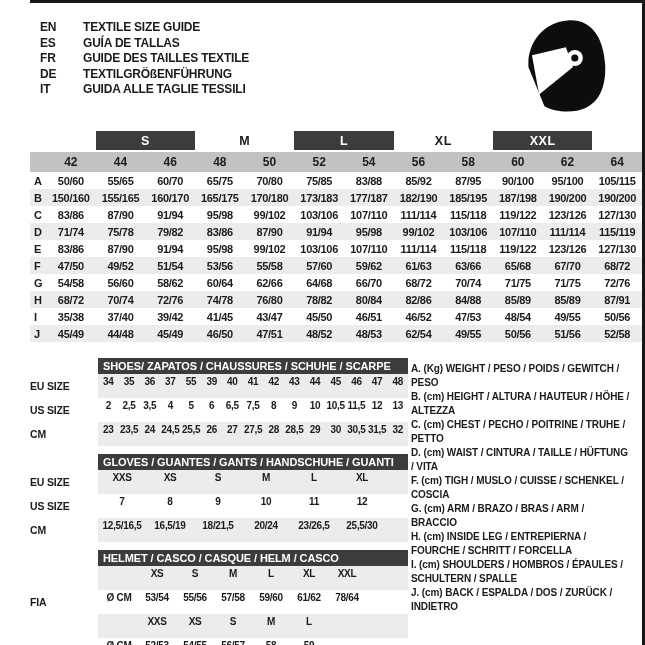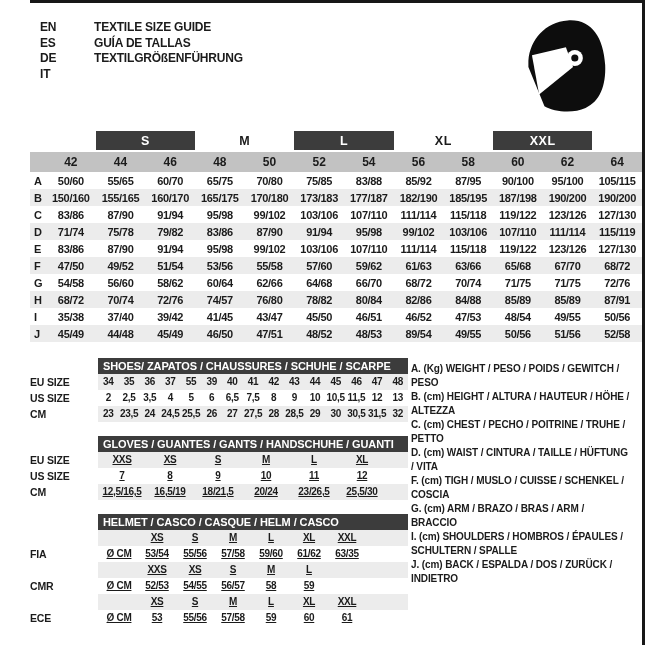--- a/index.html
+++ b/index.html
@@ -13,21 +13,21 @@
     width:645px;height:645px;position:relative;overflow:hidden;
     background:#fff;color:var(--ink);
     font-family:"Liberation Sans","DejaVu Sans",sans-serif;
   }
   
   .frame-top{position:absolute;top:0;left:30px;right:0;height:3px;background:#171717;}
   .frame-right{position:absolute;top:0;right:0;bottom:0;width:3px;background:#171717;}
 
   
   .langs{position:absolute;top:20px;left:40px;}
-  .lang-row{display:grid;grid-template-columns:26px auto;column-gap:28px;
+  .lang-row{display:grid;grid-template-columns:26px auto;column-gap:17px;
     font-weight:bold;font-size:12px;line-height:15.6px;letter-spacing:-0.2px;white-space:nowrap;}
 
   
   .helmet{position:absolute;top:16px;left:520px;width:90px;height:100px;}
 
   
   .main-table{position:absolute;top:131px;left:30px;width:612px;}
   .grid-row{display:grid;grid-template-columns:16px repeat(12,1fr);align-items:center;}
   .group-row{height:19px;margin-bottom:2px;}
   .group-cell{grid-column:span 2;height:19px;display:flex;align-items:center;justify-content:center;
@@ -35,32 +35,32 @@
   .group-cell.boxed{background:var(--dark);color:#fff;}
   .size-row{background:var(--band);height:20px;font-weight:bold;font-size:12px;}
   .size-row>div{text-align:center;}
   .data-row{height:17px;font-weight:bold;font-size:11px;letter-spacing:-0.3px;}
   .data-row>div{text-align:center;white-space:nowrap;}
   .data-row.shaded{background:var(--stripe);}
   .letter{text-align:left !important;padding-left:4px;}
 
   
   .bottom-left{position:absolute;top:358px;left:30px;width:378px;}
-  .sub{margin-bottom:14px;}
+  .sub{margin-bottom:8px;}
   .sub-row{display:grid;grid-template-columns:68px 310px;align-items:center;min-height:16px;}
   .sub-title{background:var(--dark);color:#fff;font-weight:bold;font-size:11px;height:16px;
     line-height:16px;padding-left:5px;letter-spacing:-0.1px;white-space:nowrap;}
   .row-label{font-weight:bold;font-size:10.5px;letter-spacing:-0.2px;}
-  .cells,.hcells{height:16px;line-height:16px;font-weight:bold;font-size:10px;
+  .cells,.hcells{height:24px;line-height:16px;font-weight:bold;font-size:10px;
     letter-spacing:-0.3px;white-space:nowrap;width:100%;}
   .cells{display:flex;}
   .cells .cell{flex:1;text-align:center;}
   .cells.six{display:grid;grid-template-columns:repeat(6,48px);}
   .hcells{display:grid;grid-template-columns:40px repeat(6,38px);}
-  .hcells .cell,.cells.six .cell{text-align:center;text-decoration:underline;}
+  .hcells .cell,.cells.six .cell{text-align:center;}
   .unit{text-align:center;padding-left:2px;}
   .stripe{background:var(--stripe);}
 
   
   .legend{position:absolute;top:362px;left:411px;width:220px;
     font-weight:bold;font-size:10px;line-height:14px;letter-spacing:-0.1px;}
   .legend-item{margin:0;}
 </style>
 </head>
 <body>
@@ -72,25 +72,30 @@
   <div>
       <div class="lang-row">
         <span class="lang-code">EN</span>
         <span class="lang-label">TEXTILE SIZE GUIDE</span>
       </div>
       <div class="lang-row">
         <span class="lang-code">ES</span>
         <span class="lang-label">GUÍA DE TALLAS</span>
       </div>
       <div class="lang-row">
+        <span class="lang-code">FR</span>
+        <span class="lang-label">GUIDE DES TAILLES TEXTILE</span>
+      </div>
+      <div class="lang-row">
         <span class="lang-code">DE</span>
         <span class="lang-label">TEXTILGRÖßENFÜHRUNG</span>
       </div>
       <div class="lang-row">
         <span class="lang-code">IT</span>
+        <span class="lang-label">GUIDA ALLE TAGLIE TESSILI</span>
       </div>
     </div>
 </header>
 
 <div class="helmet">
   <svg viewBox="0 0 100 112" width="90" height="100" aria-hidden="true">
     <path d="M53 5 C28 7 11 26 9 50 L9 57 L27 101 C39 108 60 109 73 103 C89 96 96 78 95 55 C93 23 79 3 53 5 Z" fill="#0d0d0d"></path>
     <polygon points="13,44 51,35 59,57 21,88" fill="#ffffff"></polygon>
     <circle cx="61" cy="47" r="9" fill="#ffffff"></circle>
     <circle cx="61" cy="47" r="4" fill="#0d0d0d"></circle>
@@ -227,21 +232,21 @@
         <div>70/74</div>
         <div>71/75</div>
         <div>71/75</div>
         <div>72/76</div>
       </div>
       <div class="grid-row data-row shaded">
         <div class="letter">H</div>
         <div>68/72</div>
         <div>70/74</div>
         <div>72/76</div>
-        <div>74/57</div>
+        <div>74/78</div>
         <div>76/80</div>
         <div>78/82</div>
         <div>80/84</div>
         <div>82/86</div>
         <div>84/88</div>
         <div>85/89</div>
         <div>85/89</div>
         <div>87/91</div>
       </div>
       <div class="grid-row data-row">
@@ -261,21 +266,21 @@
       </div>
       <div class="grid-row data-row shaded">
         <div class="letter">J</div>
         <div>45/49</div>
         <div>44/48</div>
         <div>45/49</div>
         <div>46/50</div>
         <div>47/51</div>
         <div>48/52</div>
         <div>48/53</div>
-        <div>89/54</div>
+        <div>62/54</div>
         <div>49/55</div>
         <div>50/56</div>
         <div>51/56</div>
         <div>52/58</div>
       </div>
     </div>
 </section>
 
 <div class="bottom-left">
 
@@ -410,21 +415,21 @@
         </div>
         <div class="sub-row">
           <div class="row-label">FIA</div>
           <div class="hcells">
             <span class="cell unit">Ø CM</span>
             <span class="cell">53/54</span>
             <span class="cell">55/56</span>
             <span class="cell">57/58</span>
             <span class="cell">59/60</span>
             <span class="cell">61/62</span>
-            <span class="cell">63/35</span>
+            <span class="cell">78/64</span>
           </div>
         </div>
         <div class="sub-row">
           <div class="row-label"></div>
           <div class="hcells stripe">
             <span class="cell unit"></span>
             <span class="cell">XXS</span>
             <span class="cell">XS</span>
             <span class="cell">S</span>
             <span class="cell">M</span>
@@ -473,15 +478,16 @@
 
 </div>
 
 <aside class="legend">
     <div class="legend-item">A. (Kg) WEIGHT / PESO / POIDS / GEWITCH / PESO</div>
     <div class="legend-item">B. (cm) HEIGHT / ALTURA / HAUTEUR / HÖHE / ALTEZZA</div>
     <div class="legend-item">C. (cm) CHEST / PECHO / POITRINE / TRUHE / PETTO</div>
     <div class="legend-item">D. (cm) WAIST / CINTURA / TAILLE / HÜFTUNG / VITA</div>
     <div class="legend-item">F. (cm) TIGH / MUSLO / CUISSE / SCHENKEL / COSCIA</div>
     <div class="legend-item">G. (cm) ARM / BRAZO / BRAS / ARM / BRACCIO</div>
+    <div class="legend-item">H. (cm) INSIDE LEG / ENTREPIERNA / FOURCHE / SCHRITT / FORCELLA</div>
     <div class="legend-item">I. (cm) SHOULDERS / HOMBROS / ÉPAULES / SCHULTERN / SPALLE</div>
     <div class="legend-item">J. (cm) BACK / ESPALDA / DOS / ZURÜCK / INDIETRO</div>
   </aside>
 
 </body></html>

